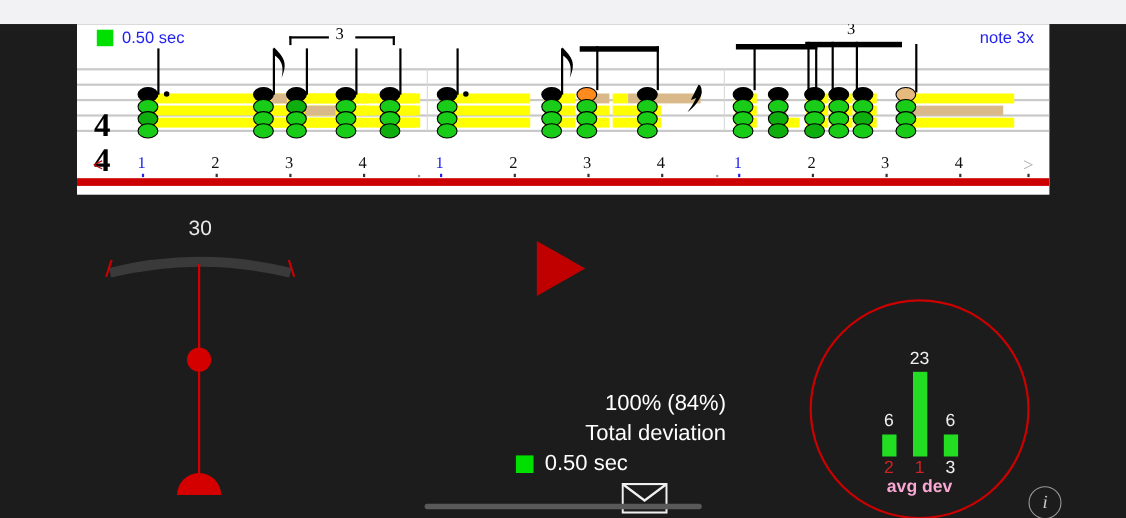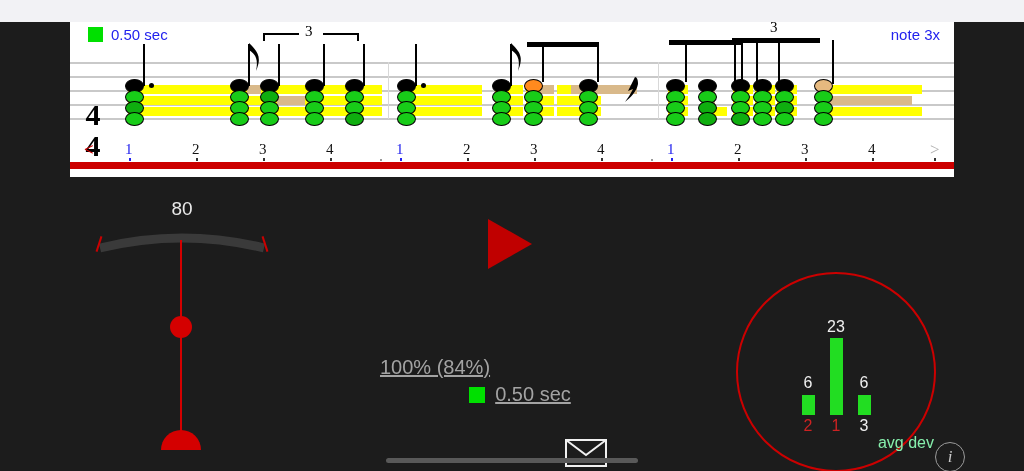--- a/index.html
+++ b/index.html
@@ -106,35 +106,35 @@
   .mbase{position:absolute;left:69px;top:232px;width:40px;height:20px;background:#d40000;border-radius:40px 40px 0 0;}
 
   
   .playtri{
     position:absolute;left:488px;top:197px;width:0;height:0;
     border-top:25px solid transparent;border-bottom:25px solid transparent;
     border-left:44px solid #c00000;
   }
 
   
-  .stats{position:absolute;left:380px;top:332px;width:280px;text-align:left;color:#a3a3a3;text-decoration:underline;}
+  .stats{position:absolute;left:380px;top:332px;width:280px;text-align:right;color:#ffffff;}
   .stats .ln{font-size:20px;line-height:27px;white-space:nowrap;}
   .stats .ln.sq{display:flex;align-items:center;justify-content:center;gap:10px;}
   .stats .sw{width:16px;height:16px;background:#00e000;display:inline-block;}
   .mailicon{position:absolute;left:565px;top:417px;width:42px;height:28px;}
 
   
   .dial{position:absolute;left:736px;top:250px;width:196px;height:196px;border:2.5px solid #cc0000;border-radius:50%;}
   .dialinner{position:absolute;left:0;top:0;width:196px;height:196px;}
   .hb{position:absolute;background:#22dd22;}
   .hlab{position:absolute;color:#f0f0f0;font-size:16px;line-height:16px;text-align:center;}
   .hxlab{position:absolute;font-size:16px;line-height:16px;text-align:center;}
   .hxlab.red{color:#cc2222;}
   .hxlab.white{color:#f0f0f0;}
-  .dialcap{position:absolute;left:0;top:160px;width:196px;text-align:right;color:#86efac;font-size:16px;}
+  .dialcap{position:absolute;left:0;top:160px;width:196px;text-align:center;color:#f9a8d4;font-size:16px;font-weight:bold;}
 
   
   .infobtn{position:absolute;left:935px;top:420px;width:28px;height:28px;border:1.6px solid #9a9a9a;border-radius:50%;
     color:#c9c9c9;font-size:17px;line-height:27px;text-align:center;font-family:"Liberation Serif",serif;font-style:italic;}
 
   
   .scrollbar{position:absolute;left:386px;top:436px;width:252px;height:5px;border-radius:3px;background:#595959;}
 </style>
 </head>
 <body>
@@ -366,37 +366,38 @@
         <div class="tick" style="left:668px"></div>
         <div class="tick" style="left:735px"></div>
         <div class="tick" style="left:802px"></div>
         <div class="tick" style="left:864px"></div>
 
         <div class="redline"></div>
       </div>
     </div>
 
     <div class="metro">
-      <div class="bpm">80</div>
+      <div class="bpm">30</div>
       <div class="arcwrap">
         <svg width="180" height="30" viewBox="0 0 180 30">
           <path d="M8 22 Q90 2 172 22" stroke="#3a3a3a" stroke-width="9" fill="none" stroke-linecap="butt"></path>
         </svg>
         <div class="arcend" style="left:6px;top:10px;transform:rotate(18deg)"></div>
         <div class="arcend" style="left:172px;top:10px;transform:rotate(-18deg)"></div>
       </div>
       <div class="mstem"></div>
       <div class="mweight"></div>
       <div class="mbase"></div>
     </div>
 
     <div class="playtri"></div>
 
     <div class="stats">
       <div class="ln">100%  (84%)</div>
+      <div class="ln">Total deviation</div>
       <div class="ln sq">
         <span class="sw"></span>
         <span>0.50 sec</span>
       </div>
     </div>
 
     <svg class="mailicon" viewBox="0 0 42 28">
       <rect x="1" y="1" width="40" height="26" fill="none" stroke="#f0f0f0" stroke-width="2"></rect>
       <path d="M1 1 L21 16 L41 1" fill="none" stroke="#f0f0f0" stroke-width="2"></path>
     </svg>

